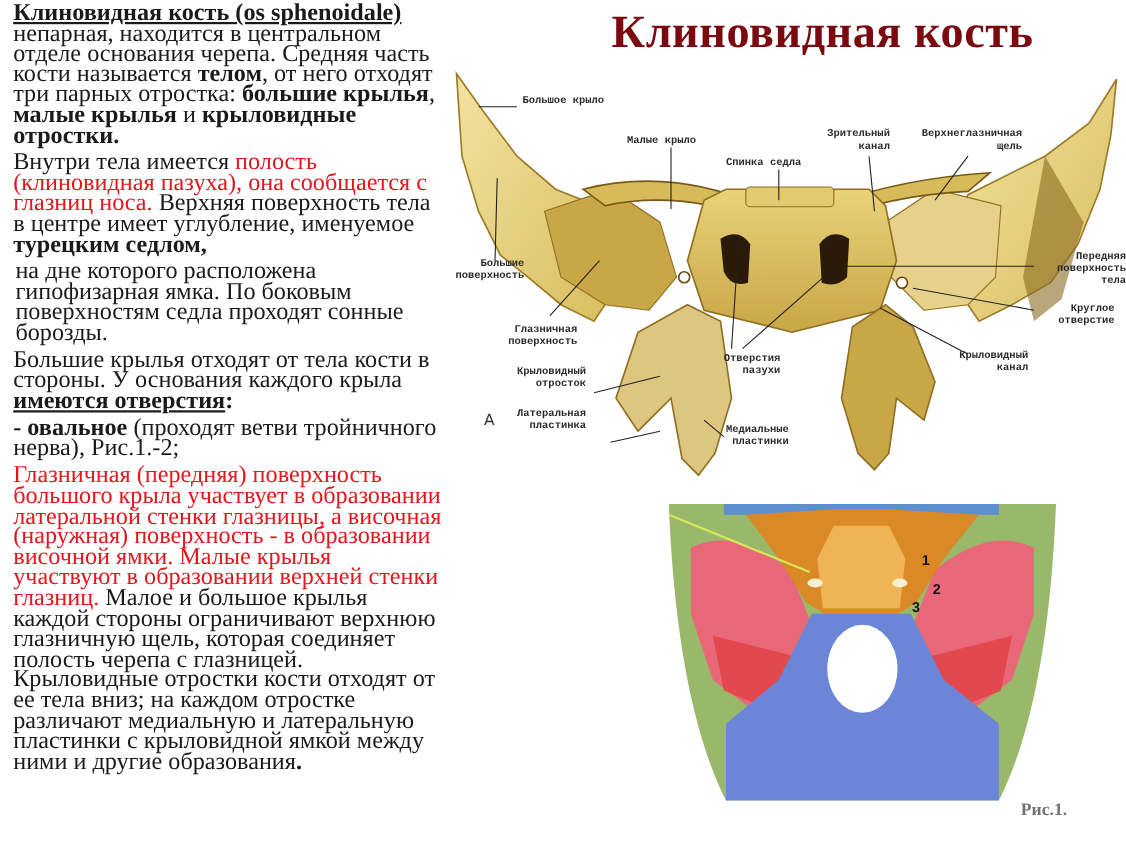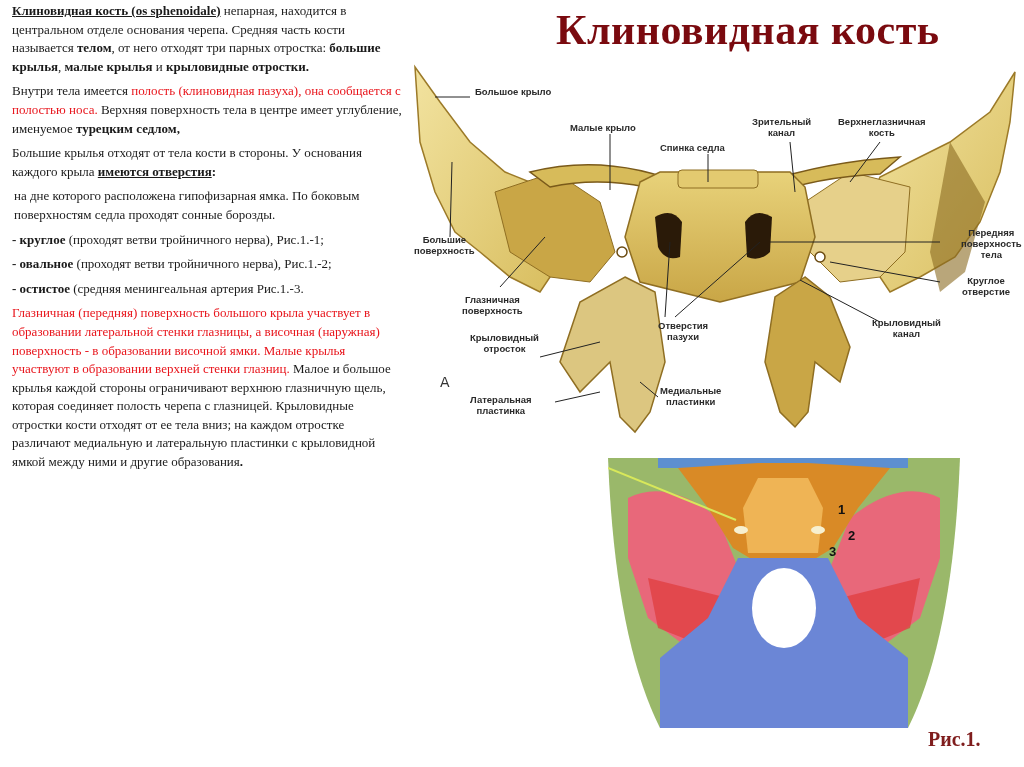--- a/index.html
+++ b/index.html
@@ -1,46 +1,44 @@
 <!DOCTYPE html>
 <html><head>
 <meta charset="utf-8">
 <style>
   html, body { margin:0; padding:0; }
   body { width:1024px; height:767px; background:#ffffff; position:relative; overflow:hidden; font-family:"Liberation Serif", "DejaVu Serif", serif; color:#1a1a1a; }
-  .text-col { position:absolute; left:12px; top:2px; width:392px; font-size:13px; line-height:18.6px; }
+  .text-col { position:absolute; left:12px; top:2px; width:392px; font-size:22px; line-height:18.6px; }
   .text-col p { margin:0 0 6px 0; }
   .red { color:#e8141b; }
   .b { font-weight:bold; }
   .u { text-decoration:underline; }
   .title { position:absolute; left:556px; top:6px; font-family:"Liberation Serif", serif; font-weight:bold; font-size:42px; color:#7a0a0f; letter-spacing:0.5px; white-space:nowrap; }
   .fig-top { position:absolute; left:410px; top:62px; width:614px; height:380px; }
   .fig-bottom { position:absolute; left:608px; top:458px; width:352px; height:270px; }
-  .lbl { position:absolute; font-family:Liberation Sans, sans-serif; font-size:9.5px; font-weight:bold; color:#2a2a2a; text-align:center; line-height:11px; white-space:nowrap; }
+  .lbl { position:absolute; font-family:Liberation Mono, monospace; font-size:9.5px; font-weight:bold; color:#2a2a2a; text-align:right; line-height:11px; white-space:nowrap; }
   .fig-letter { position:absolute; font-family:"DejaVu Sans", sans-serif; font-size:14px; color:#333; }
   .num { position:absolute; font-family:"Liberation Sans", sans-serif; font-weight:bold; font-size:13px; color:#111; }
-  .caption { position:absolute; left:928px; top:728px; font-family:"Liberation Serif", serif; font-weight:bold; font-size:20px; color:#7f1d1d; }
+  .caption { position:absolute; left:928px; top:728px; font-family:"Liberation Serif", serif; font-weight:bold; font-size:16px; color:#737373; }
 </style>
 </head>
 <body>
 
 <div class="text-col">
   <p>
     <span class="b u">Клиновидная кость (os sphenoidale)</span><span> непарная, находится в центральном отделе основания черепа. Средняя часть кости называется </span><span class="b">телом</span><span>,  от него отходят три парных отростка: </span><span class="b">большие крылья</span><span>, </span><span class="b">малые крылья</span><span> и </span><span class="b">крыловидные отростки.</span>
   </p>
   <p>
-    <span>Внутри тела имеется </span><span class="red">полость (клиновидная пазуха), она сообщается с полостью носа.</span><span> Верхняя поверхность тела в центре имеет углубление, именуемое </span><span class="b">турецким седлом,</span>
+    <span>Внутри тела имеется </span><span class="red">полость (клиновидная пазуха), она сообщается с глазниц носа.</span><span> Верхняя поверхность тела в центре имеет углубление, именуемое </span><span class="b">турецким седлом,</span>
   </p>
+  <p style="padding-left:2px">на дне которого расположена гипофизарная ямка. По боковым поверхностям седла проходят сонные борозды.</p>
   <p>
     <span>Большие крылья отходят от тела кости в стороны. У основания каждого крыла </span><span class="b u">имеются отверстия</span><span class="b">:</span>
   </p>
-  <p style="padding-left:2px">на дне которого расположена гипофизарная ямка. По боковым поверхностям седла проходят сонные борозды.</p>
-  <p><span class="b"> - круглое</span><span> (проходят ветви тройничного нерва), Рис.1.-1;</span></p>
   <p><span class="b"> - овальное</span><span> (проходят ветви тройничного нерва), Рис.1.-2;</span></p>
-  <p><span class="b"> - остистое</span><span> (средняя менингеальная артерия Рис.1.-3.</span></p>
   <p>
     <span class="red">Глазничная (передняя) поверхность большого крыла участвует в образовании латеральной стенки глазницы, а височная (наружная) поверхность - в образовании височной ямки. Малые крылья участвуют в образовании верхней стенки глазниц.</span><span> Малое и большое крылья каждой стороны ограничивают верхнюю глазничную щель, которая соединяет полость черепа с глазницей. Крыловидные отростки кости отходят от ее тела вниз; на каждом отростке различают медиальную и латеральную пластинки с крыловидной ямкой между ними и другие образования</span><span class="b">.</span>
   </p>
 </div>
 
 <div class="title">Клиновидная кость</div>
 
 <div class="fig-top">
   <svg width="614" height="380" viewBox="0 0 614 380">
     <defs>
@@ -96,37 +94,37 @@
       <line x1="145" y1="340" x2="190" y2="330"></line>
       <line x1="248" y1="335" x2="230" y2="320"></line>
     </g>
   </svg>
   <div class="lbl" style="left:65px;top:24px;">Большое крыло</div>
   <div class="lbl" style="left:160px;top:60px;">Малые крыло</div>
   <div class="lbl" style="left:250px;top:80px;">Спинка седла</div>
   <div class="lbl" style="left:342px;top:54px;white-space:pre-line;">Зрительный
 канал</div>
   <div class="lbl" style="left:428px;top:54px;white-space:pre-line;">Верхнеглазничная
-кость</div>
+щель</div>
   <div class="lbl" style="left:4px;top:172px;white-space:pre-line;">Большие
 поверхность</div>
   <div class="lbl" style="left:530px;top:165px;white-space:pre-line;margin-left:21px;">Передняя
 поверхность
 тела</div>
   <div class="lbl" style="left:552px;top:213px;white-space:pre-line;">Круглое
 отверстие</div>
   <div class="lbl" style="left:52px;top:232px;white-space:pre-line;">Глазничная
 поверхность</div>
   <div class="lbl" style="left:462px;top:255px;white-space:pre-line;">Крыловидный
 канал</div>
   <div class="lbl" style="left:60px;top:270px;white-space:pre-line;">Крыловидный
 отросток</div>
   <div class="lbl" style="left:248px;top:258px;white-space:pre-line;">Отверстия
 пазухи</div>
-  <div class="lbl" style="left:60px;top:308px;white-space:pre-line;margin-top:24px;">Латеральная
+  <div class="lbl" style="left:60px;top:308px;white-space:pre-line;">Латеральная
 пластинка</div>
   <div class="lbl" style="left:250px;top:323px;white-space:pre-line;">Медиальные
 пластинки</div>
   <div class="fig-letter" style="left:30px;top:312px;">А</div>
 </div>
 
 <div class="fig-bottom">
   <svg width="352" height="270" viewBox="0 0 352 270">
     <defs>
       <clipPath id="skullClip">

